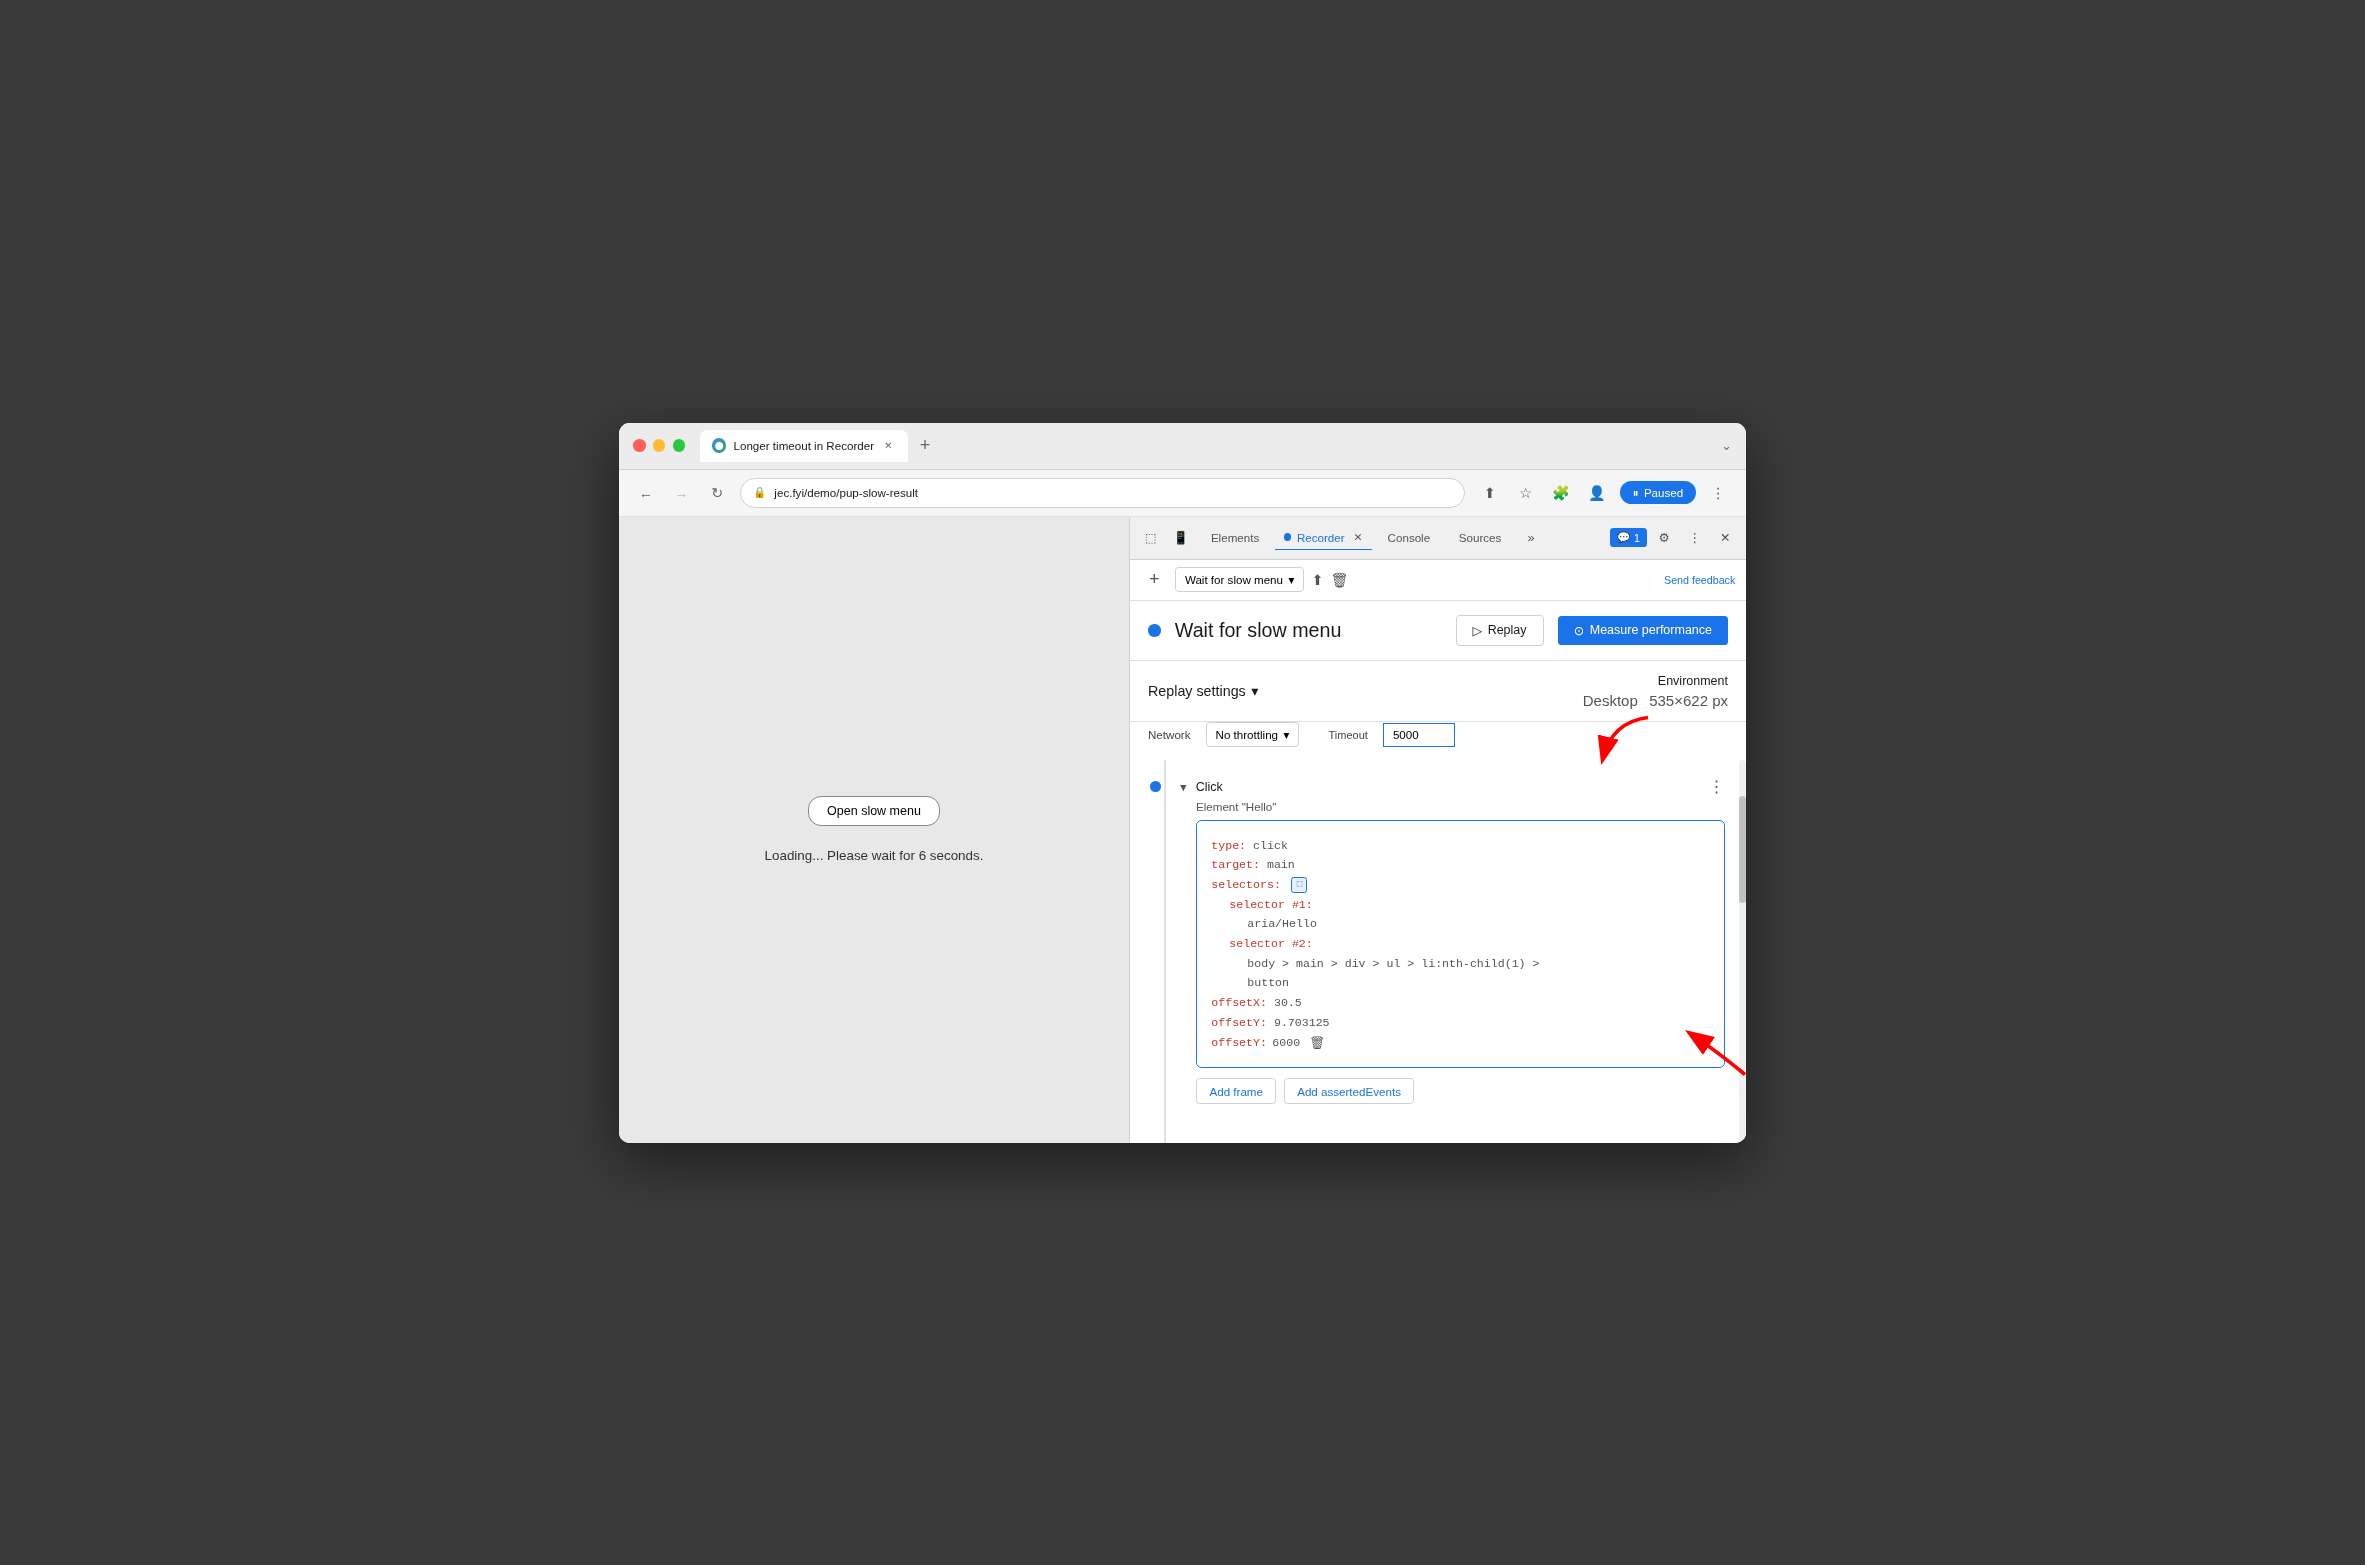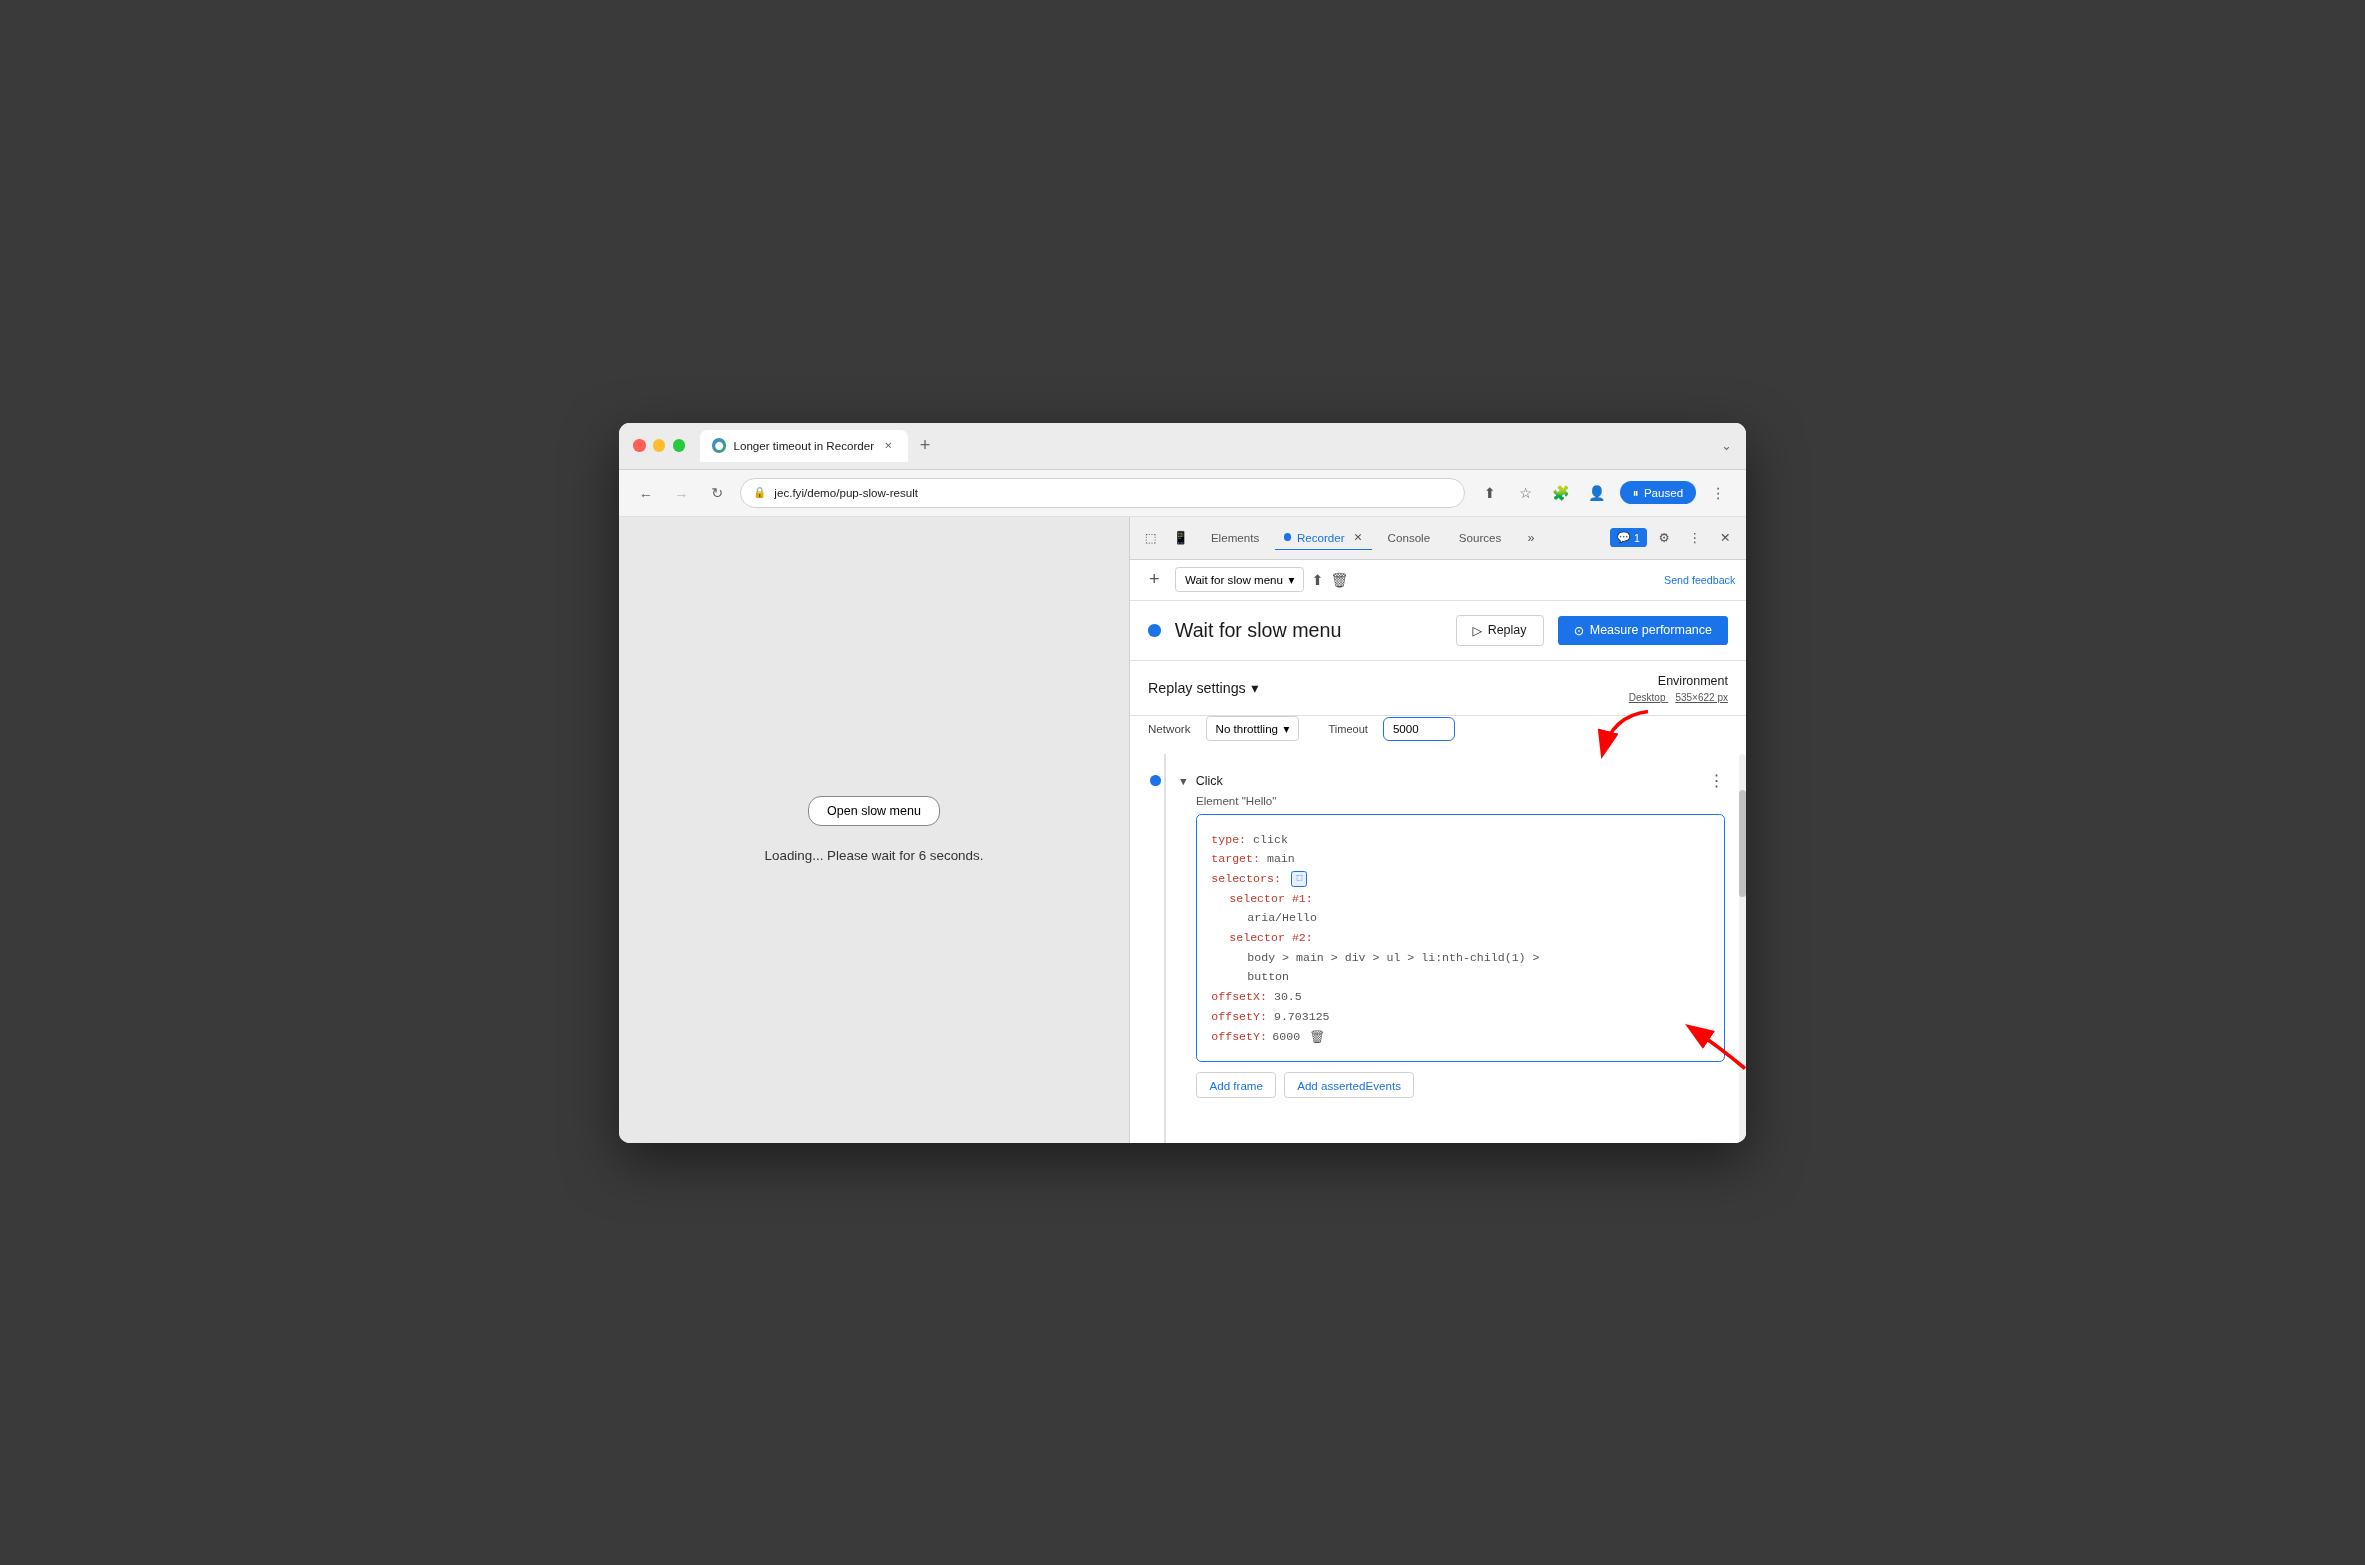--- a/index.html
+++ b/index.html
@@ -401,40 +401,39 @@
       font-size: 11.6px;
       cursor: pointer;
     }
     .timeout-label {
       font-size: 11px;
       color: #444;
       margin-left: 14.3px;
     }
     .timeout-input {
       border: 0.9px solid #1a73e8;
-      border-radius: 6px;
+      border-radius: 0;
       padding: 4.5px 9px;
       font-size: 11.6px;
       width: 72px;
       outline: none;
     }
     
     .environment-section {
       text-align: right;
     }
     .environment-title {
       font-size: 12.5px;
       font-weight: 500;
       color: #1a1a1a;
       margin-bottom: 3.6px;
     }
     .environment-value {
-      font-size: 10px;
-      color: #555;
-      text-decoration: underline;
+      font-size: 15px;
+      color: #555;
     }
     
     .steps-area {
       flex: 1;
       overflow-y: auto;
       position: relative;
     }
     .timeline-line {
       position: absolute;
       left: 34px;

